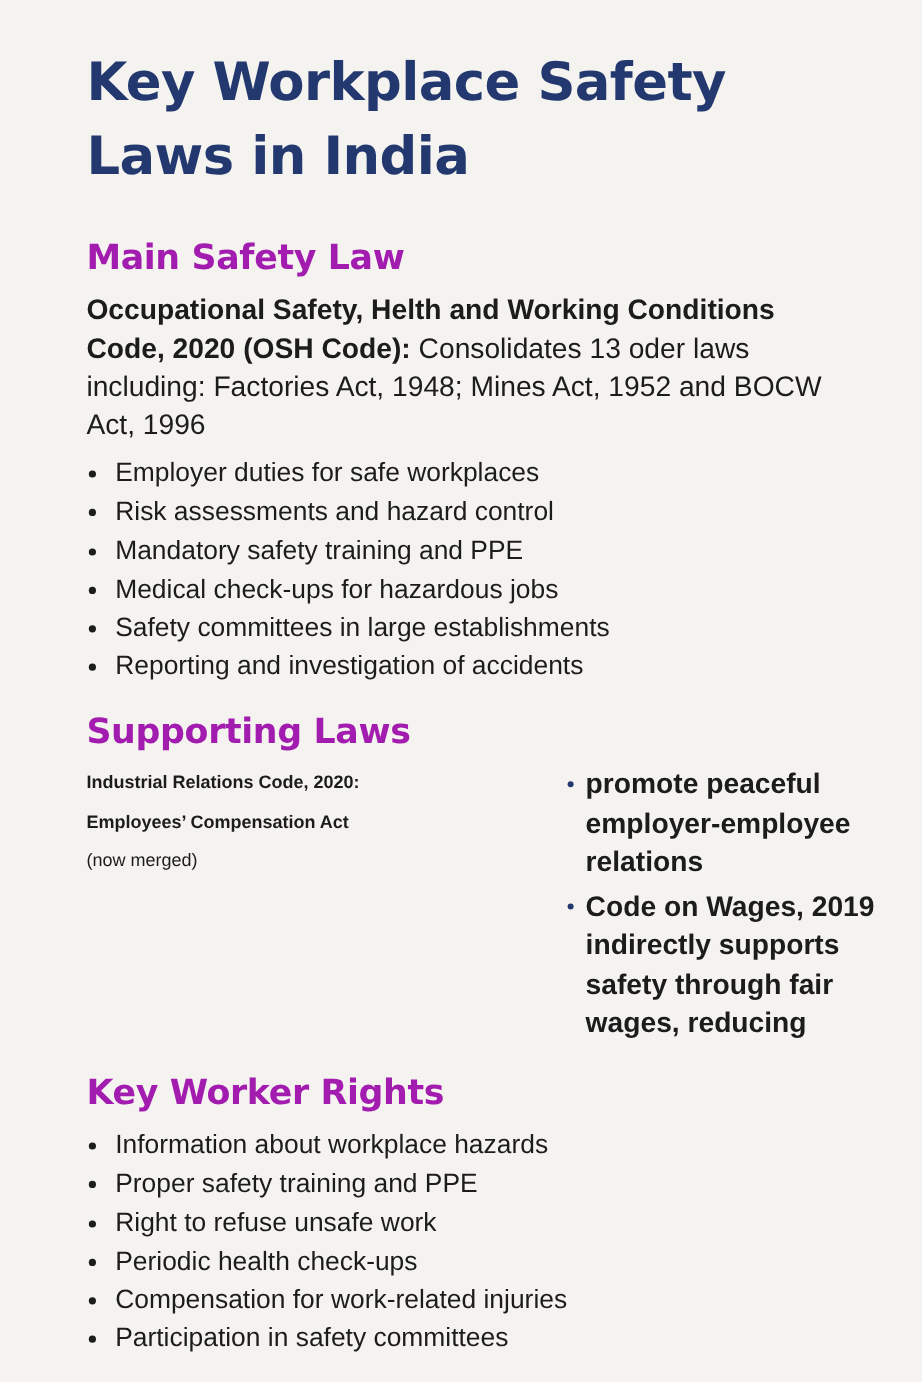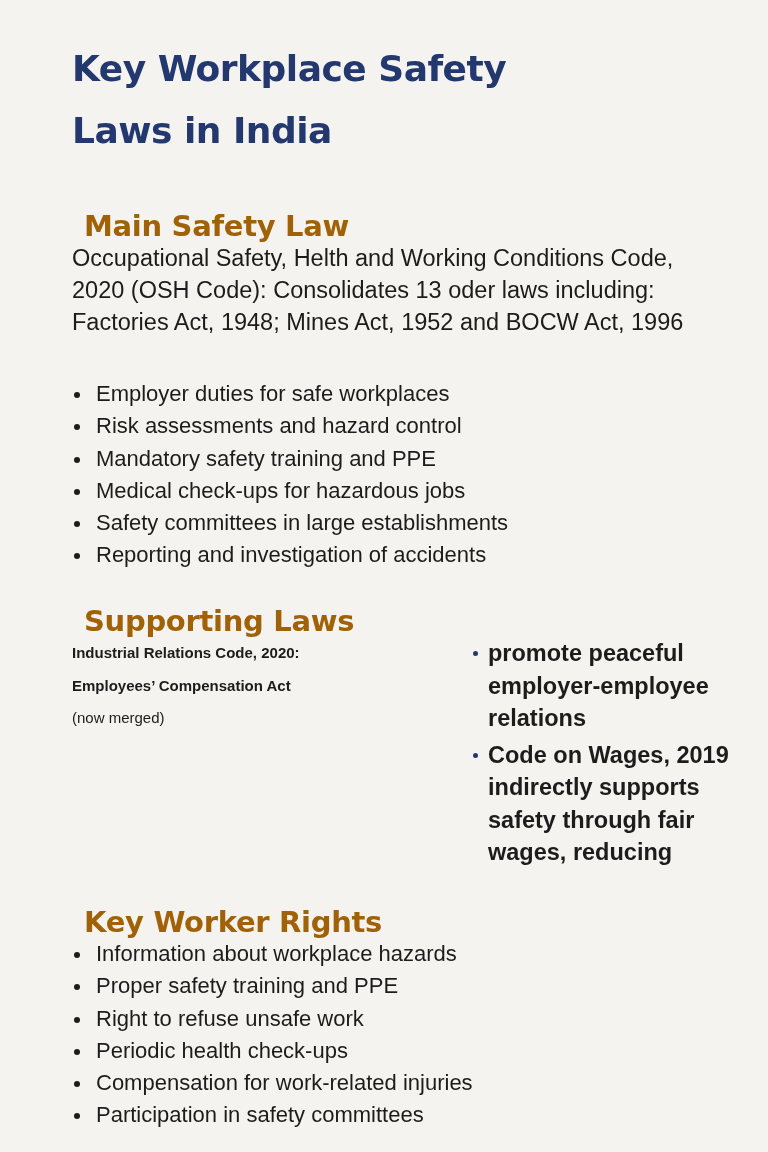--- a/index.html
+++ b/index.html
@@ -8,34 +8,34 @@
     background: #f5f3ef;
     font-family: "Liberation Sans", sans-serif;
     color: #1c1c1c;
     position: relative;
   }
   .page { position: absolute; left: 72px; top: 0; right: 0; }
   .title {
     position: absolute; left: 0; top: 38px;
     font-family: "DejaVu Sans", sans-serif;
     font-weight: bold; color: #22386f;
-    font-size: 36px; line-height: 62px; letter-spacing: -0.5px;
+    font-size: 44px; line-height: 62px; letter-spacing: -0.5px;
     margin: 0; width: 640px;
   }
   .h2 {
-    position: absolute; left: 0; margin: 12px;
+    position: absolute; left: 0; margin: 0;
     font-family: "DejaVu Sans", sans-serif;
-    font-weight: bold; color: #a16207;
+    font-weight: bold; color: #a21caf;
     font-size: 29px; line-height: 36px; letter-spacing: -0.3px;
   }
   .para {
     position: absolute; left: 0; width: 640px; margin: 0;
     font-size: 23.5px; line-height: 32px;
   }
-  .para b { font-weight: normal; text-align: right; }
+  .para b { font-weight: bold; text-align: right; }
   ul.bul {
     position: absolute; left: 0; margin: 0; padding: 0; list-style: none;
     font-size: 22px; line-height: 32.3px;
   }
   ul.bul li { position: relative; padding-left: 24px; white-space: nowrap; }
   ul.bul li::before {
     content: ""; position: absolute; left: 2px; top: 14px;
     width: 6px; height: 6px; border-radius: 50%; background: #1c1c1c;
   }
   .col-left {

